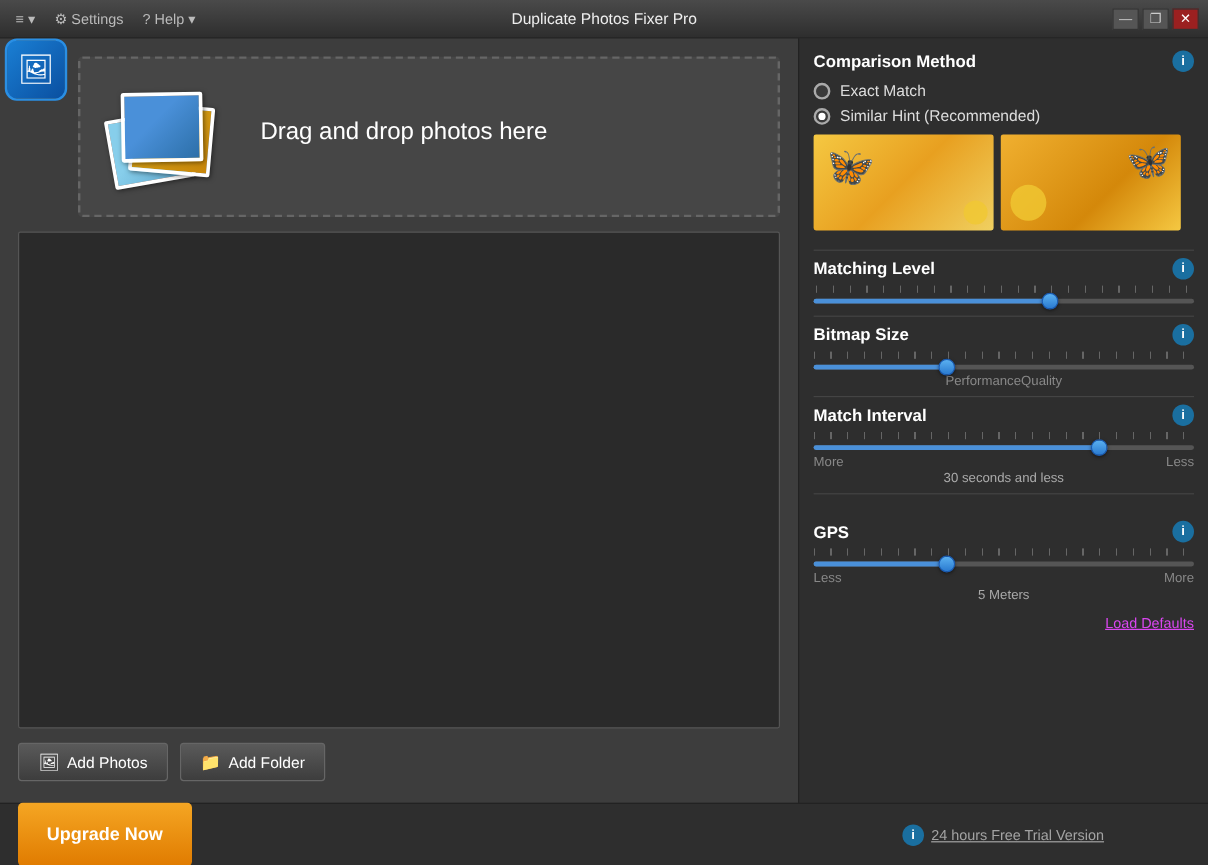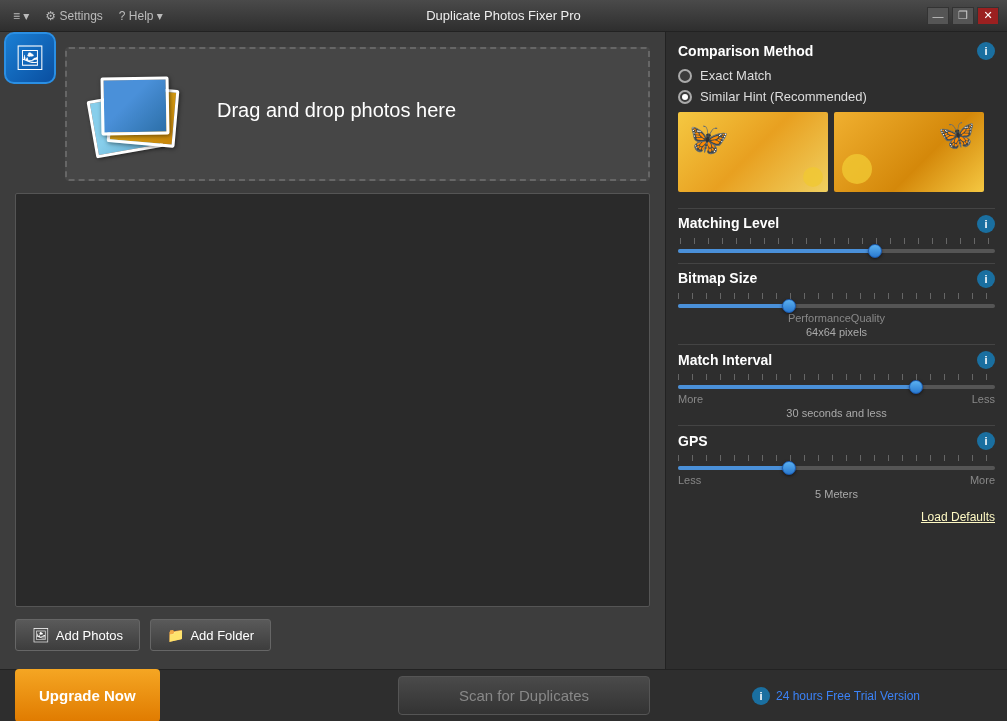--- a/index.html
+++ b/index.html
@@ -126,21 +126,20 @@
         <div style="flex:1;height:6px;background:repeating-linear-gradient(to right,#666 0px,#666 1px,transparent 1px,transparent 14px);"></div>
       </div>
       <div style="width:100%;height:4px;background:#555;border-radius:2px;position:relative;margin:4px 0;">
         <div style="height:100%;width:35%;background:#4a90d9;border-radius:2px;"></div>
         <div style="width:14px;height:14px;background:linear-gradient(to bottom,#5ab0f0,#2a7ad0);border-radius:50%;position:absolute;top:-5px;left:35%;transform:translateX(-50%);border:1px solid #1a5ab0;cursor:pointer;box-shadow:0 1px 3px rgba(0,0,0,0.5);"></div>
       </div>
       <div style="display:flex;justify-content:center;font-size:11px;color:#888;">
         <span>Performance</span>
         <span>Quality</span>
       </div>
-      <div style="text-align:center;font-size:11px;color:#aaa;margin-top:2px;">64x64 pixels</div>
     </div>
 
     <div style="height:1px;background:#444;"></div>
 
     <div>
       <div style="display:flex;align-items:center;justify-content:space-between;margin-bottom:4px;">
         <span style="font-size:14px;font-weight:bold;color:#fff;">Match Interval</span>
         <div style="width:18px;height:18px;background:#1a6fa0;border-radius:50%;display:flex;align-items:center;justify-content:center;font-size:11px;font-weight:bold;color:#fff;cursor:pointer;">i</div>
       </div>
       <div style="width:100%;height:8px;display:flex;align-items:center;">
@@ -153,43 +152,42 @@
       <div style="display:flex;justify-content:space-between;font-size:11px;color:#888;">
         <span>More</span>
         <span>Less</span>
       </div>
       <div style="text-align:center;font-size:11px;color:#aaa;margin-top:2px;">30 seconds and less</div>
     </div>
 
     <div style="height:1px;background:#444;"></div>
 
     <div>
-      <div style="display:flex;align-items:center;justify-content:space-between;margin-bottom:4px;">
+      <div style="display:flex;align-items:center;justify-content:space-between;margin-bottom:4px;margin-top:16px;">
         <span style="font-size:14px;font-weight:bold;color:#fff;">GPS</span>
         <div style="width:18px;height:18px;background:#1a6fa0;border-radius:50%;display:flex;align-items:center;justify-content:center;font-size:11px;font-weight:bold;color:#fff;cursor:pointer;">i</div>
       </div>
       <div style="width:100%;height:8px;display:flex;align-items:center;">
         <div style="flex:1;height:6px;background:repeating-linear-gradient(to right,#666 0px,#666 1px,transparent 1px,transparent 14px);"></div>
       </div>
       <div style="width:100%;height:4px;background:#555;border-radius:2px;position:relative;margin:4px 0;">
         <div style="height:100%;width:35%;background:#4a90d9;border-radius:2px;"></div>
         <div style="width:14px;height:14px;background:linear-gradient(to bottom,#5ab0f0,#2a7ad0);border-radius:50%;position:absolute;top:-5px;left:35%;transform:translateX(-50%);border:1px solid #1a5ab0;cursor:pointer;box-shadow:0 1px 3px rgba(0,0,0,0.5);"></div>
       </div>
       <div style="display:flex;justify-content:space-between;font-size:11px;color:#888;">
         <span>Less</span>
         <span>More</span>
       </div>
       <div style="text-align:center;font-size:11px;color:#aaa;margin-top:2px;">5 Meters</div>
     </div>
 
-    <div style="text-align:right;font-size:12px;color:#fef9c3;cursor:pointer;text-decoration:underline;margin-top:4px;">Load Defaults</div>
+    <div style="text-align:right;font-size:12px;color:#d946ef;cursor:pointer;text-decoration:underline;margin-top:4px;">Load Defaults</div>
   </div>
 </div>
 
 <div style="position:absolute;bottom:0;left:0;width:665px;height:52px;background:#2e2e2e;display:flex;align-items:center;justify-content:space-between;padding:0 15px;border-top:1px solid #222;">
   <button style="padding:18px 24px;background:linear-gradient(to bottom,#f5a623,#e07b00);border:none;color:#fff;font-size:15px;font-weight:bold;cursor:pointer;border-radius:4px;">Upgrade Now</button>
-  <button style="padding:10px 60px;background:linear-gradient(to bottom,#4a4a4a,#333);border:1px solid #555;color:#888;font-size:15px;cursor:not-allowed;border-radius:4px;">Scan for Duplicates</button>
 </div>
 
 <div style="position:absolute;bottom:0;right:0;width:342px;height:52px;background:#2e2e2e;display:flex;align-items:center;justify-content:center;gap:6px;border-top:1px solid #222;">
   <div style="width:18px;height:18px;background:#1a6fa0;border-radius:50%;display:flex;align-items:center;justify-content:center;font-size:11px;font-weight:bold;color:#fff;">i</div>
-  <span style="font-size:12px;color:#3b82f6;">24 hours Free Trial Version</span>
+  <span style="font-size:12px;color:#a3a3a3;text-decoration:underline;">24 hours Free Trial Version</span>
 </div>
 
 </body></html>

